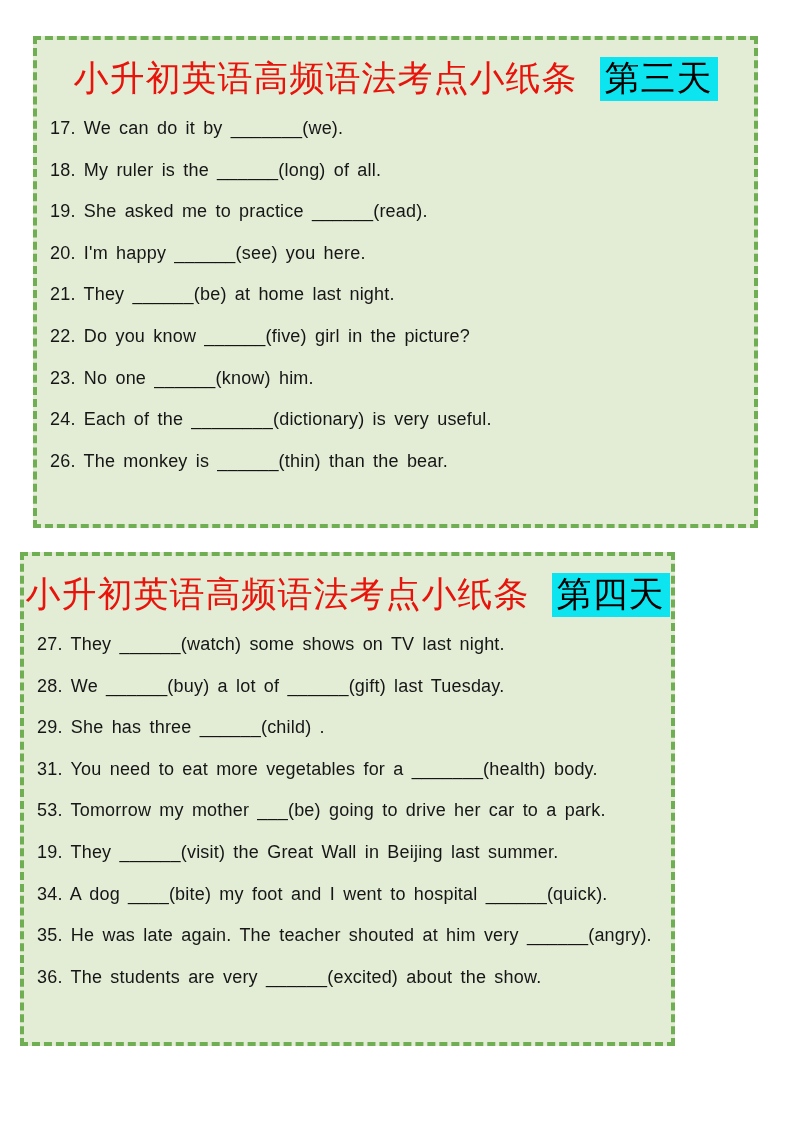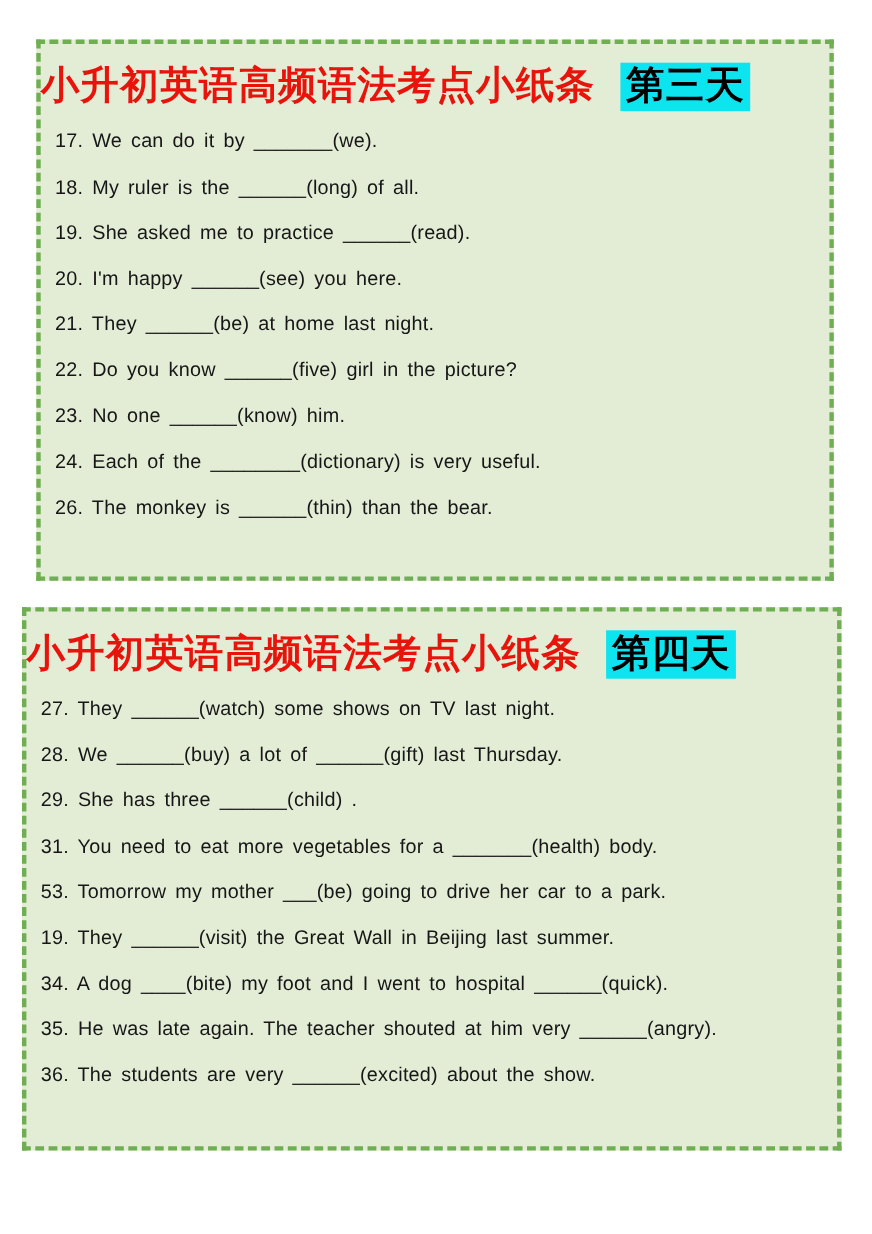--- a/index.html
+++ b/index.html
@@ -10,24 +10,25 @@
     overflow: hidden;
     font-family: "Liberation Sans", sans-serif;
   }
   .panel {
     position: absolute;
     box-sizing: border-box;
     border: 4px dashed var(--border-green, #6fae52);
     background: var(--panel-bg, #e3ecd5);
   }
   .panel1 { left: 33px; top: 36px; width: 725px; height: 492px; }
-  .panel2 { left: 20px; top: 552px; width: 745px; height: 494px; }
+  .panel2 { left: 20px; top: 552px; width: 655px; height: 494px; }
   .panel-title {
+    text-align: center;
     font-family: "DejaVu Sans", sans-serif;
-    font-weight: bold;
+    font-weight: normal;
     font-size: 35px;
     line-height: 48px;
     margin-top: 14px;
     letter-spacing: 1px;
     white-space: nowrap;
   }
   .title-text { color: var(--title-red, #e8140c); }
   .day-badge {
     color: #000000;
     background: var(--highlight-cyan, #0ce4f0);
@@ -68,21 +69,21 @@
     </div>
   </section>
 
   <section class="panel panel2">
     <div class="panel-title">
       <span class="title-text">小升初英语高频语法考点小纸条</span>
       <span class="day-badge">第四天</span>
     </div>
     <div class="items">
       <div class="item">27. They  ______(watch) some shows on TV last night.</div>
-      <div class="item">28. We  ______(buy) a lot of  ______(gift) last Thursday.</div>
+      <div class="item">28. We  ______(buy) a lot of  ______(gift) last Tuesday.</div>
       <div class="item">29. She has three  ______(child) .</div>
       <div class="item">31. You need to eat more vegetables for a  _______(health) body.</div>
       <div class="item">53. Tomorrow my mother ___(be) going to drive her car to a park.</div>
       <div class="item">19. They  ______(visit) the Great Wall in Beijing last summer.</div>
       <div class="item">34. A dog  ____(bite) my foot and I went to hospital ______(quick).</div>
       <div class="item">35. He was late again. The teacher shouted at him very ______(angry).</div>
       <div class="item">36. The students are very ______(excited) about the show.</div>
     </div>
   </section>
 

